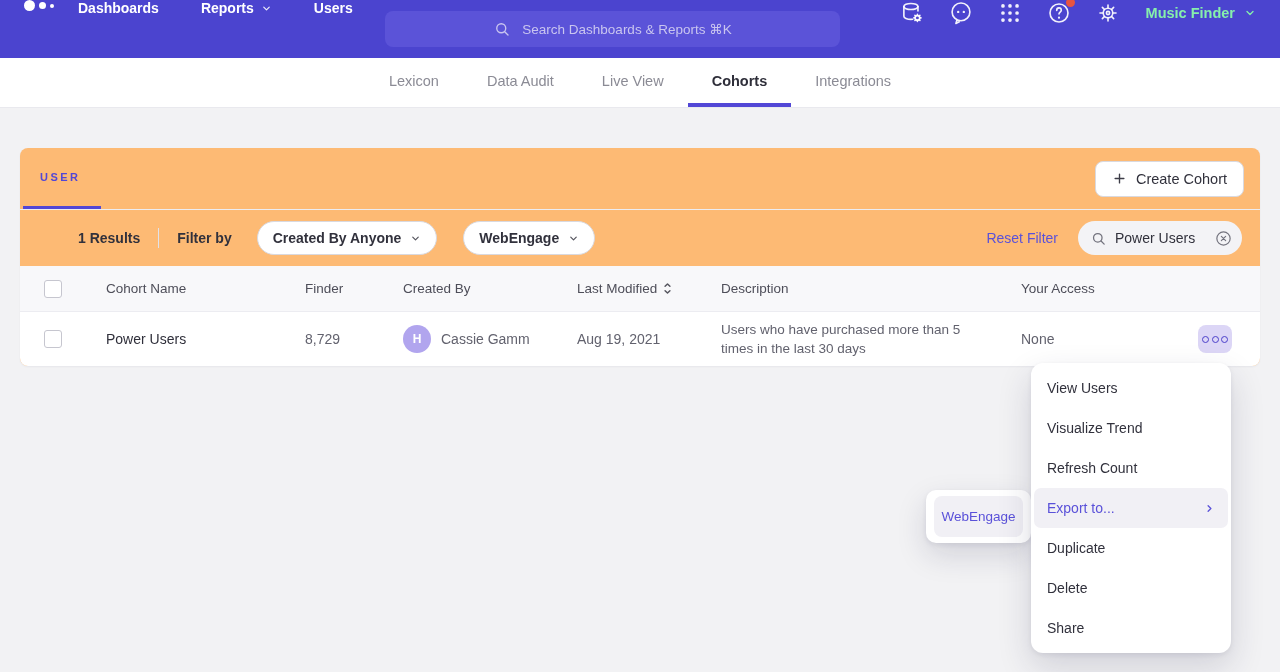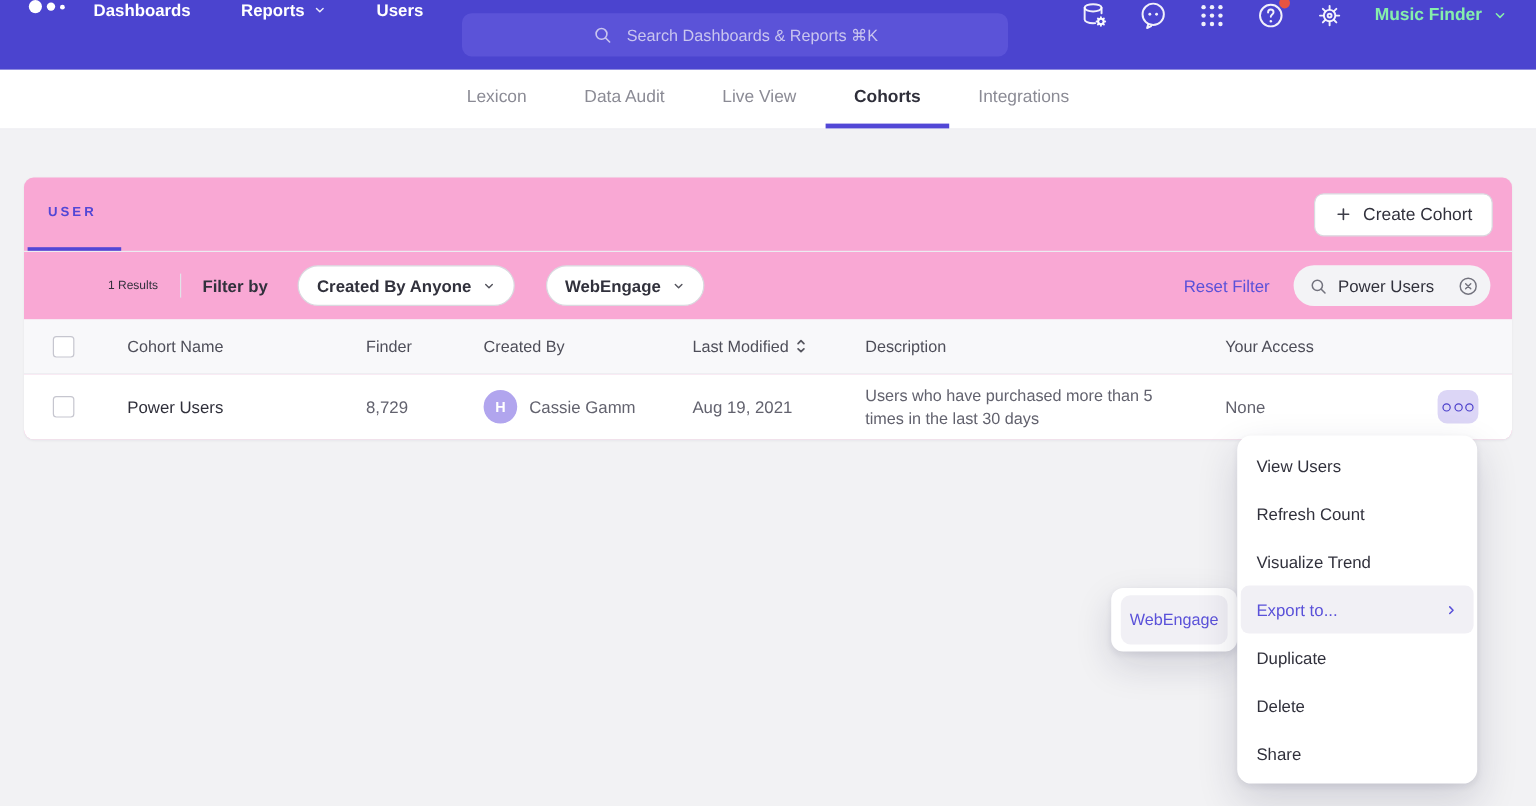--- a/index.html
+++ b/index.html
@@ -32,30 +32,30 @@
   .nav-icon{width:26px;height:26px;color:rgba(255,255,255,.92);position:relative;cursor:pointer;}
   .nav-badge{position:absolute;top:-2px;right:-3px;width:9px;height:9px;border-radius:50%;background:var(--notification-red);}
   .project{color:#86efac;font-size:14.5px;font-weight:700;display:flex;align-items:center;gap:9px;margin-left:2px;cursor:pointer;}
 
   
   .tabbar{height:50px;background:#fff;display:flex;justify-content:center;border-bottom:1px solid #e9e9ee;}
   .tab{padding:0 24px;display:flex;align-items:center;font-size:14.5px;color:#8b8b95;border-bottom:4px solid transparent;cursor:pointer;}
   .tab.active{color:#2f2f3a;font-weight:600;border-bottom-color:var(--accent);}
 
   
-  .card{position:absolute;left:20px;top:148px;width:1240px;background:#f9a8d4;border-radius:8px;box-shadow:0 1px 2px rgba(25,25,60,.05);}
+  .card{position:absolute;left:20px;top:148px;width:1240px;background:#fdba74;border-radius:8px;box-shadow:0 1px 2px rgba(25,25,60,.05);}
   .card-head{height:62px;border-bottom:1px solid var(--border);display:flex;align-items:stretch;justify-content:space-between;padding-right:16px;}
   .type-tab{margin-left:3px;padding:0 20px 0 17px;display:flex;align-items:center;font-size:11px;font-weight:700;
     letter-spacing:2.5px;color:var(--accent);border-bottom:3px solid var(--accent);cursor:pointer;}
   .create-btn{align-self:center;height:36px;background:#fff;border:1px solid var(--pill-border);border-radius:8px;
     display:flex;align-items:center;gap:9px;padding:0 16px;font-size:14.5px;font-weight:500;color:var(--text-dark);cursor:pointer;}
   .create-btn svg{color:#3d3d48;}
 
   .filter-row{height:56px;display:flex;align-items:center;padding:0 18px 0 58px;}
-  .results{font-size:10px;font-weight:400;color:var(--text-dark);margin-left:12px;}
+  .results{font-size:14px;font-weight:700;color:var(--text-dark);}
   .vdiv{width:1px;height:20px;background:#e2e2e8;margin:0 18px;}
   .filter-by{font-size:14px;font-weight:700;color:var(--text-dark);margin-right:25px;}
   .pill{height:34px;border:1px solid var(--pill-border);border-radius:17px;background:#fff;display:flex;align-items:center;
     gap:9px;padding:0 15px;font-size:14px;font-weight:600;color:var(--text-dark);margin-right:26px;cursor:pointer;}
   .pill svg{color:#55555e;}
   .spacer{flex:1;}
   .reset{color:var(--link-purple);font-size:14px;font-weight:500;margin-right:20px;cursor:pointer;}
   .search-pill{width:164px;height:34px;border-radius:17px;background:#f3f3f6;display:flex;align-items:center;gap:8px;padding:0 9px 0 12px;}
   .search-pill svg{color:#73737e;flex:none;}
   .search-pill input{flex:1;min-width:0;border:none;background:transparent;outline:none;font-family:inherit;font-size:14px;color:var(--text-dark);}
@@ -273,22 +273,22 @@
         <i></i>
           <i></i>
           <i></i>
       </span>
     </span>
   </div>
 </section>
 
 <div class="menu">
   <div class="menu-item">View Users</div>
+  <div class="menu-item">Visualize Trend</div>
   <div class="menu-item">Refresh Count</div>
-  <div class="menu-item">Visualize Trend</div>
   <div class="menu-item hl">
     <span>Export to...</span>
     <span>
       <svg width="11" height="11" viewBox="0 0 24 24" fill="none" stroke="currentColor" stroke-width="2.8" stroke-linecap="round" stroke-linejoin="round">
           <path d="M9 6l6 6-6 6"></path>
         </svg>
     </span>
   </div>
   <div class="menu-item">Duplicate</div>
   <div class="menu-item">Delete</div>

